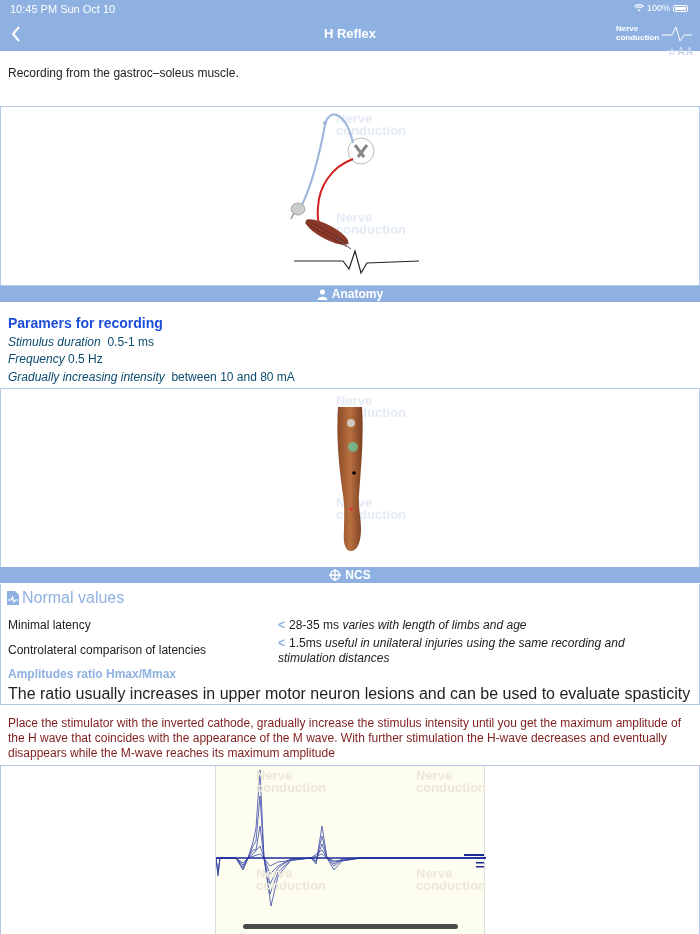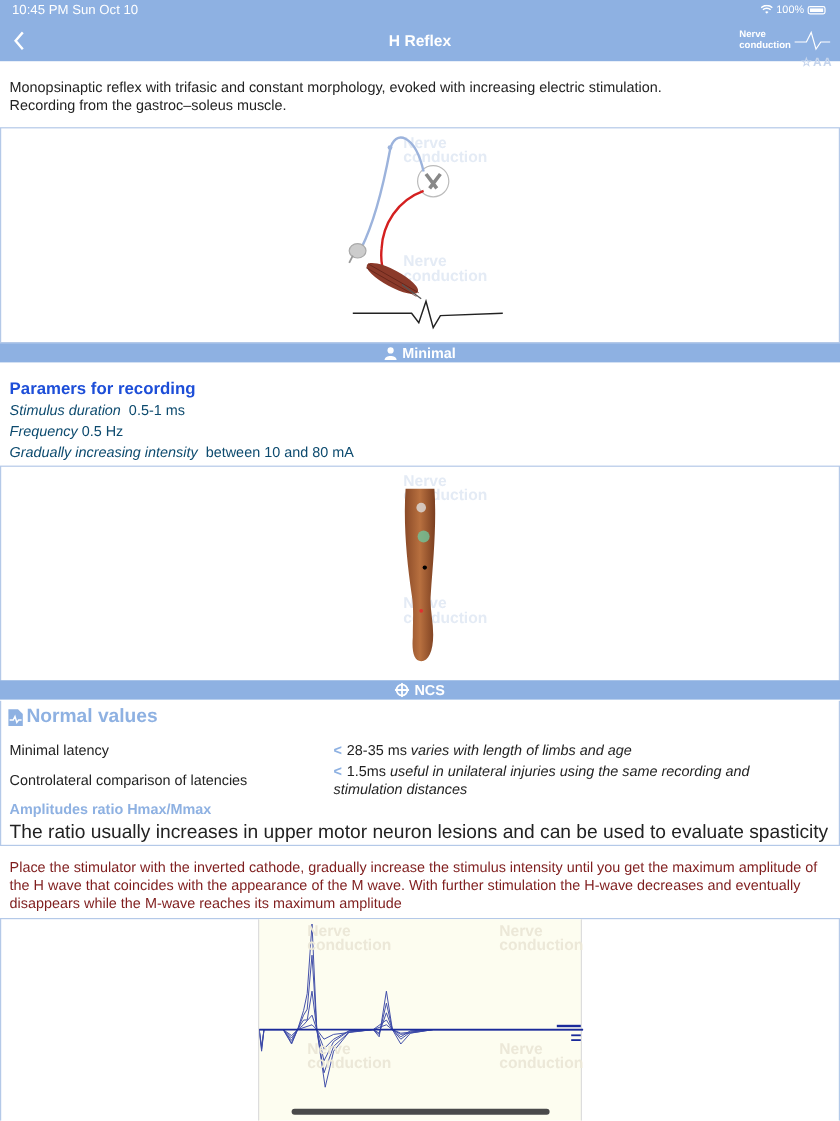--- a/index.html
+++ b/index.html
@@ -21,21 +21,21 @@
   .intro { position: absolute; left: 8px; top: 66px; font-size: 12px; line-height: 15px; color: #222; }
 
   .img-box { position: absolute; left: 0; width: 700px; border: 1px solid #b4c9e8; background: #fff; overflow: hidden; }
   .bar { position: absolute; left: 0; width: 700px; height: 16px; background: #8eb1e2; color: #fff; font-size: 12px; font-weight: bold; display: flex; align-items: center; justify-content: center; gap: 4px; cursor: pointer; }
 
   .section-title { position: absolute; left: 8px; font-size: 14px; font-weight: bold; color: #1d4ed8; }
   .param { position: absolute; left: 8px; font-size: 12px; color: #0c4a6e; }
   .param i { font-style: italic; }
 
   .nv-box { position: absolute; left: 0; top: 584px; width: 700px; height: 121px; border: 1px solid #b4c9e8; border-top: none; }
-  .nv-title { position: absolute; left: 6px; top: 589px; font-size: 16px; font-weight: bold; color: #8eb1e2; display: flex; align-items: center; gap: 2px; }
+  .nv-title { position: absolute; left: 6px; top: 589px; font-size: 16px; font-weight: normal; color: #8eb1e2; display: flex; align-items: center; gap: 2px; }
   .nv-row-label { position: absolute; left: 8px; font-size: 12px; color: #222; }
   .nv-row-val { position: absolute; left: 278px; font-size: 12px; color: #222; line-height: 15px; width: 400px; }
   .nv-row-val .lt { color: #8eb1e2; font-weight: bold; margin-right: 4px; }
   .nv-row-val i { font-style: italic; }
   .amp-title { position: absolute; left: 8px; top: 667px; font-size: 12px; font-weight: bold; color: #8eb1e2; }
   .amp-text { position: absolute; left: 8px; top: 685px; font-size: 16px; color: #222; }
 
   .procedure { position: absolute; left: 8px; top: 716px; width: 690px; font-size: 12px; line-height: 15px; color: #7f1d1d; }
 
   .wave-box { position: absolute; left: 0; top: 765px; width: 700px; height: 169px; border: 1px solid #b4c9e8; border-bottom: none; }
@@ -68,21 +68,20 @@
     <svg width="30" height="18" viewBox="0 0 30 18">
         <path d="M0 10 L10 10 L14 2 L18 16 L22 10 L30 10" stroke="#fff" stroke-width="1" fill="none"></path>
       </svg>
   </div>
 </div>
 <div class="aa-icons">
   <span>☆</span><span>AA</span>
 </div>
 
 <div class="intro">
-  <div>Monopsinaptic reflex with trifasic and constant morphology, evoked with increasing electric stimulation.</div>
   <div>Recording from the gastroc–soleus muscle.</div>
 </div>
 
 <div class="img-box" style="top:106px;height:180px;">
   <div class="wm" style="left:335px;top:6px;"><span>Nerve</span><br><span>conduction</span></div>
   <div class="wm" style="left:335px;top:105px;"><span>Nerve</span><br><span>conduction</span></div>
   <svg style="position:absolute;left:260px;top:0;" width="180" height="180" viewBox="0 0 180 180">
 
     <circle cx="100" cy="44" r="13" fill="#fff" stroke="#bbb" stroke-width="1"></circle>
     <path d="M94 38 L100 46 L106 38 M97 50 L100 46 L103 50" stroke="#888" stroke-width="3" fill="none"></path>
@@ -101,21 +100,21 @@
 
     <path d="M33 154 L82 154 L88 162 L94 144 L100 166 L106 156 L158 154" stroke="#222" stroke-width="1.2" fill="none"></path>
   </svg>
 </div>
 
 <div class="bar" style="top:286px;">
   <svg width="11" height="11" viewBox="0 0 11 11">
       <circle cx="5.5" cy="3" r="2.6" fill="#fff"></circle>
       <path d="M0.5 11 C0.5 6.5, 10.5 6.5, 10.5 11 Z" fill="#fff"></path>
     </svg>
-  <span>Minimal</span>
+  <span>Anatomy</span>
 </div>
 
 <div class="section-title" style="top:315px;">Paramers for recording</div>
 <div class="param" style="top:335px;"><i>Stimulus duration</i>&nbsp; <span>0.5-1 ms</span></div>
 <div class="param" style="top:352px;"><i>Frequency</i> <span>0.5 Hz</span></div>
 <div class="param" style="top:370px;"><i>Gradually increasing intensity</i>&nbsp; <span>between 10 and 80 mA</span></div>
 
 <div class="img-box" style="top:388px;height:180px;">
   <div class="wm" style="left:335px;top:6px;"><span>Nerve</span><br><span>conduction</span></div>
   <div class="wm" style="left:335px;top:108px;"><span>Nerve</span><br><span>conduction</span></div>

